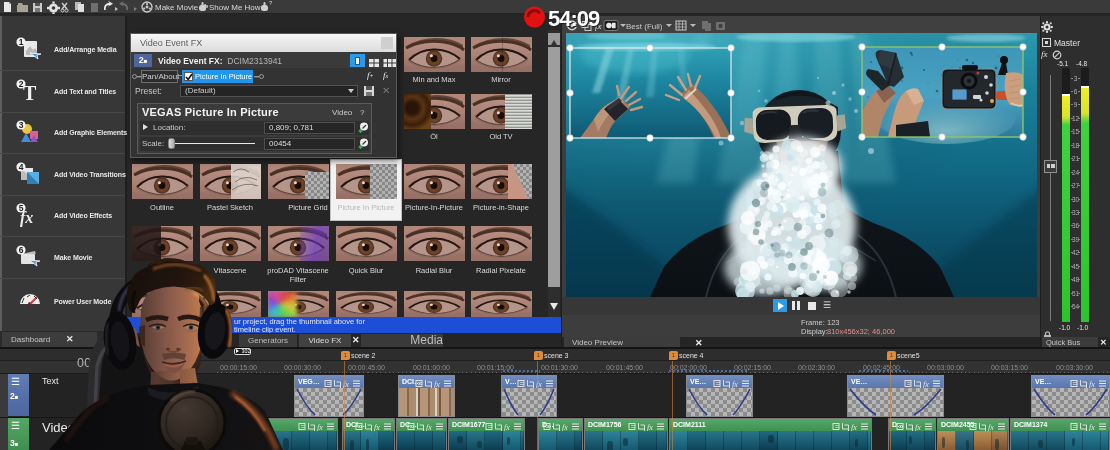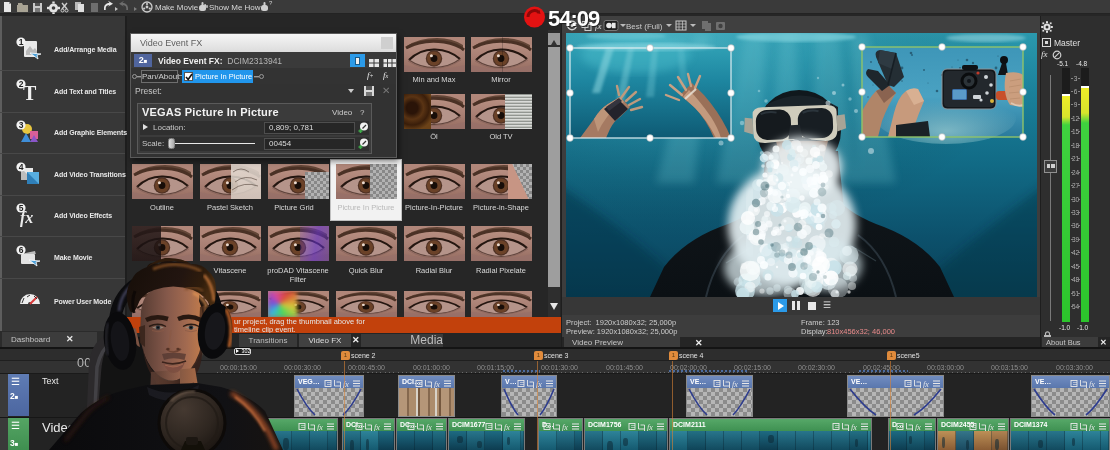--- a/index.html
+++ b/index.html
@@ -187,21 +187,21 @@
 <div class="tlabel" style="left:128px;top:204px">Outline</div>
 <div class="thumb" style="left:200px;top:164px;width:61px;height:35px;"><svg width="61" height="35" viewBox="0 0 61 35" preserveAspectRatio="none">
         <use href="#eye"></use>
       </svg><div class="abs" style="right:0;top:0;width:50%;height:100%;background:linear-gradient(180deg,#e7ded6,#d9cec4);opacity:0.85"></div><svg class="abs" style="right:0;top:0" width="30" height="35">
         <path d="M2 8q8-6 16 0M4 18q10-8 22-2M1 26q12-9 26-4" stroke="#4a3a30" fill="none" stroke-width="0.7" opacity="0.8"></path>
       </svg></div>
 <div class="tlabel" style="left:196px;top:204px">Pastel Sketch</div>
 <div class="thumb" style="left:268px;top:164px;width:61px;height:35px;"><svg width="61" height="35" viewBox="0 0 61 35" preserveAspectRatio="none">
         <use href="#eye"></use>
       </svg><div class="abs ck6" style="right:0;top:8px;width:40%;height:77%"></div></div>
-<div class="tlabel" style="left:260px;top:204px">Picture Grid</div>
+<div class="tlabel" style="left:274px;top:204px">Picture Grid</div>
 <div class="thumb" style="left:404px;top:164px;width:61px;height:35px;"><svg width="61" height="35" viewBox="0 0 61 35" preserveAspectRatio="none">
         <use href="#eye"></use>
       </svg></div>
 <div class="tlabel" style="left:400px;top:204px">Picture-In-Picture</div>
 <div class="thumb" style="left:471px;top:164px;width:61px;height:35px;"><svg width="61" height="35" viewBox="0 0 61 35" preserveAspectRatio="none">
         <use href="#eye"></use>
       </svg><div class="abs ck6" style="right:0;top:0;width:40%;height:100%"></div><div class="abs" style="right:0;top:0;width:40%;height:100%;background:linear-gradient(245deg,transparent 48%,#c79584 50%)"></div></div>
 <div class="tlabel" style="left:467px;top:204px">Picture-in-Shape</div>
 <div class="abs" style="left:330px;top:159px;width:72px;height:62px;background:#f2f2f2;border:1px solid #c0c0c0"></div>
 <div class="thumb" style="left:336px;top:164px;width:61px;height:35px;"><svg width="61" height="35" viewBox="0 0 61 35" preserveAspectRatio="none">
@@ -247,23 +247,23 @@
         <use href="#eye"></use>
       </svg></div>
 <div class="thumb" style="left:471px;top:291px;width:61px;height:26px;"><svg width="61" height="26" viewBox="0 0 61 35" preserveAspectRatio="none">
         <use href="#eye"></use>
       </svg></div>
 <div class="abs" style="left:548px;top:30px;width:12px;height:288px;background:#2e2e2e"></div>
 <div class="abs" style="left:548px;top:33px;width:12px;height:12px;background:#9a9a9a"></div>
 <div class="abs" style="left:551px;top:37px;width:0;height:0;border:3px solid transparent;border-bottom:5px solid #333"></div>
 <div class="abs" style="left:548px;top:47px;width:12px;height:240px;background:#9e9e9e"></div>
 <div class="abs" style="left:550px;top:303px;width:0;height:0;border:4px solid transparent;border-top:7px solid #e8e8e8"></div>
-<div class="abs" style="left:127px;top:317px;width:434px;height:16px;background:#c2410c;color:#e5e5e5;font-size:7.5px;line-height:8px;padding:1px 0 0 107px">ur project, drag the thumbnail above for<br>timeline clip event.</div>
+<div class="abs" style="left:127px;top:317px;width:434px;height:16px;background:#1d4ed8;color:#e5e5e5;font-size:7.5px;line-height:8px;padding:1px 0 0 107px">ur project, drag the thumbnail above for<br>timeline clip event.</div>
 <div class="abs" style="left:127px;top:333px;width:434px;height:14px;background:#252525"></div>
-<div class="abs" style="left:239px;top:334px;width:58px;height:13px;background:#3a3a3a;color:#bdbdbd;font-size:8px;line-height:13px;text-align:center">Transitions</div>
+<div class="abs" style="left:239px;top:334px;width:58px;height:13px;background:#3a3a3a;color:#bdbdbd;font-size:8px;line-height:13px;text-align:center">Generators</div>
 <div class="abs" style="left:299px;top:334px;width:52px;height:13px;background:#414141;color:#dedede;font-size:8px;line-height:13px;text-align:center">Video FX</div>
 <div class="abs" style="left:352px;top:334px;color:#f0f0f0;font-size:9px;font-weight:bold;line-height:13px">✕</div>
 <div class="abs" style="left:361px;top:334px;width:82px;height:13px;background:#3a3a3a;color:#bdbdbd;font-size:12px;line-height:13px;text-align:right">Media Generators</div>
 <div class="abs" style="left:130px;top:33px;width:267px;height:125px;background:#323232;border:1px solid #5a5a5a;box-shadow:2px 3px 6px rgba(0,0,0,0.5)"></div>
 <div class="abs" style="left:131px;top:34px;width:265px;height:18px;background:linear-gradient(180deg,#f6f6f6,#dcdcdc)"></div>
 <div class="abs" style="left:140px;top:38px;font-size:9px;color:#606060">Video Event FX</div>
 <div class="abs" style="left:381px;top:37px;width:12px;height:12px;background:#cfcfcf"></div>
 <div class="abs" style="left:131px;top:52px;width:265px;height:16px;background:#3a3a3a"></div>
 <div class="abs" style="left:134px;top:54px;width:18px;height:13px;background:#50659e;color:#fff;font-size:9px;font-weight:bold;line-height:13px;text-align:center">2<span style="font-size:6px">■</span></div>
 <div class="abs" style="left:158px;top:56px;font-size:8.5px;font-weight:bold;color:#f0f0f0">Video Event FX:&nbsp; <span style="font-weight:normal;color:#b5b5b5">DCIM2313941</span></div>
@@ -299,20 +299,21 @@
 <svg class="abs" style="left:185px;top:72.5px" width="8" height="8">
       <path d="M1 4l2.2 2.5L7 1" stroke="#111" stroke-width="1.6" fill="none"></path>
     </svg>
 <svg class="abs" style="left:254px;top:74px" width="10" height="5">
       <rect x="0" y="2" width="5" height="1.4" fill="#999"></rect>
       <circle cx="7.5" cy="2.5" r="2" fill="none" stroke="#999"></circle>
     </svg>
 <div class="abs" style="left:367px;top:70px;font-size:9px;font-style:italic;color:#e8e8e8;font-family:Liberation Serif">f<span style="font-size:6px">+</span></div>
 <div class="abs" style="left:383px;top:70px;font-size:9px;font-style:italic;color:#e8e8e8;font-family:Liberation Serif">f<span style="font-size:6px">x</span></div>
 <div class="abs" style="left:135px;top:86px;font-size:8.5px;color:#c8c8c8">Preset:</div>
+<div class="abs" style="left:180px;top:85px;width:178px;height:12px;background:#242424;border:1px solid #525252;color:#cccccc;font-size:8px;line-height:10px;padding-left:4px">(Default)</div>
 <div class="abs" style="left:348px;top:89px;width:0;height:0;border:3.5px solid transparent;border-top:4.5px solid #ccc"></div>
 <svg class="abs" style="left:363px;top:85px" width="12" height="12">
       <rect x="1" y="1" width="10" height="10" fill="#d9d9d9"></rect>
       <rect x="3" y="1" width="6" height="4" fill="#555"></rect>
       <rect x="3" y="7" width="6" height="4" fill="#777"></rect>
     </svg>
 <div class="abs" style="left:382px;top:85px;font-size:10px;color:#777">✕</div>
 <div class="abs" style="left:137px;top:103px;width:235px;height:51px;background:#3b3b3b;border:1px solid #5a5a5a"></div>
 <div class="abs" style="left:142px;top:106px;font-size:11px;font-weight:bold;color:#f2f2f2;letter-spacing:0.2px">VEGAS Picture In Picture</div>
 <div class="abs" style="left:332px;top:108px;font-size:8px;color:#cccccc">Video</div>
@@ -874,21 +875,20 @@
       <circle cx="376" cy="104" r="3.4" fill="#fff" stroke="#8a9a9e" stroke-width="0.5"></circle>
       <circle cx="457" cy="104" r="3.4" fill="#fff" stroke="#8a9a9e" stroke-width="0.5"></circle>
     </svg>
 <div class="abs" style="left:562px;top:297px;width:478px;height:18px;background:#373737"></div>
 <div class="abs" style="left:773px;top:299px;width:14px;height:13px;background:#2b9ae8"></div>
 <div class="abs" style="left:778px;top:301.5px;width:0;height:0;border:4px solid transparent;border-left:6px solid #fff"></div>
 <div class="abs" style="left:792px;top:301px;width:3px;height:9px;background:#e8e8e8"></div>
     <div class="abs" style="left:797px;top:301px;width:3px;height:9px;background:#e8e8e8"></div>
 <div class="abs" style="left:808px;top:301.5px;width:8px;height:8px;background:#e8e8e8"></div>
 <div class="abs" style="left:823px;top:301px;width:10px;height:9px;color:#e8e8e8;font-size:9px;line-height:9px">☰</div>
-<div class="abs" style="left:566px;top:318px;font-size:7.5px;color:#cdcdcd;line-height:9px">Project:&nbsp; 1920x1080x32; 25,000p<br>Preview: 1920x1080x32; 25,000p</div>
 <div class="abs" style="left:801px;top:318px;font-size:7.5px;color:#cdcdcd;line-height:9px">Frame:<br>Display:</div>
 <div class="abs" style="left:827px;top:318px;font-size:7.5px;color:#cdcdcd;line-height:9px">123<br><span style="color:#e88a8a">810x456x32; 46,000</span></div>
 <div class="abs" style="left:562px;top:337px;width:478px;height:12px;background:#252525"></div>
 <div class="abs" style="left:564px;top:337px;width:116px;height:12px;background:#3c3c3c;color:#c6c6c6;font-size:8px;line-height:12px;padding-left:8px">Video Preview</div>
 <div class="abs" style="left:695px;top:337px;color:#f0f0f0;font-size:9px;font-weight:bold;line-height:12px">✕</div>
 <div class="abs" style="left:1041px;top:16px;width:69px;height:331px;background:#2e2e2e"></div>
 <svg class="abs" style="left:1041px;top:21px" width="12" height="12" viewBox="0 0 12 12">
       <g transform="translate(6,6)">
         <circle r="3.6" fill="#e0e0e0"></circle>
         <circle r="1.5" fill="#2e2e2e"></circle>
@@ -979,21 +979,21 @@
     <div class="mnum" style="left:1065.5px;top:303.1px">54</div>
     <div class="abs" style="left:1078px;top:306.1px;width:2px;height:1px;background:#888"></div>
     <div class="abs" style="left:1071px;top:306.1px;width:2px;height:1px;background:#888"></div>
 <div class="abs" style="left:1059px;top:324px;font-size:6.5px;color:#e8e8e8">-1.0</div>
 <div class="abs" style="left:1077px;top:324px;font-size:6.5px;color:#e8e8e8">-1.0</div>
 <svg class="abs" style="left:1043px;top:331px" width="9" height="10">
       <rect x="1" y="4" width="7" height="5.5" fill="#b9b9b9"></rect>
       <path d="M2.5 4V2.8a2 2 0 0 1 4 0V4" fill="none" stroke="#b9b9b9" stroke-width="1.2"></path>
     </svg>
 <div class="abs" style="left:1041px;top:337px;width:69px;height:12px;background:#252525"></div>
-<div class="abs" style="left:1042px;top:337px;width:56px;height:12px;background:#3c3c3c;color:#c6c6c6;font-size:7.5px;line-height:12px;padding-left:4px">About Bus</div>
+<div class="abs" style="left:1042px;top:337px;width:56px;height:12px;background:#3c3c3c;color:#c6c6c6;font-size:7.5px;line-height:12px;padding-left:4px">Quick Bus</div>
 <div class="abs" style="left:1100px;top:337px;color:#f0f0f0;font-size:8px;font-weight:bold;line-height:12px">✕</div>
 <div class="abs" style="left:0;top:347px;width:1110px;height:2px;background:#141414"></div>
 <div class="abs" style="left:0;top:349px;width:1110px;height:101px;background:#2b2b2b"></div>
 <div class="abs" style="left:0;top:349px;width:1110px;height:12px;background:#2d2d2d;border-bottom:1px solid #1f1f1f"></div>
 <div class="abs" style="left:0;top:361px;width:1110px;height:13px;background:#323232;border-bottom:1px solid #1a1a1a"></div>
 <div class="abs" style="left:77px;top:356px;font-size:12.5px;color:#b4b4b4;letter-spacing:0.3px">00:00:46;05</div>
 <div class="abs" style="left:234px;top:348px;width:17px;height:7px;background:#1a1a1a;border:1px solid #d8d8d8;border-radius:2px"></div>
 <div class="abs" style="left:236px;top:348.5px;width:0;height:0;border:2.5px solid transparent;border-left:3.5px solid #fff"></div>
 <div class="abs" style="left:241px;top:347.5px;font-size:6px;color:#fff;transform:scale(0.9)">302</div>
 <div class="rt" style="left:220px;top:364px;white-space:nowrap">00:00:15:00</div>

